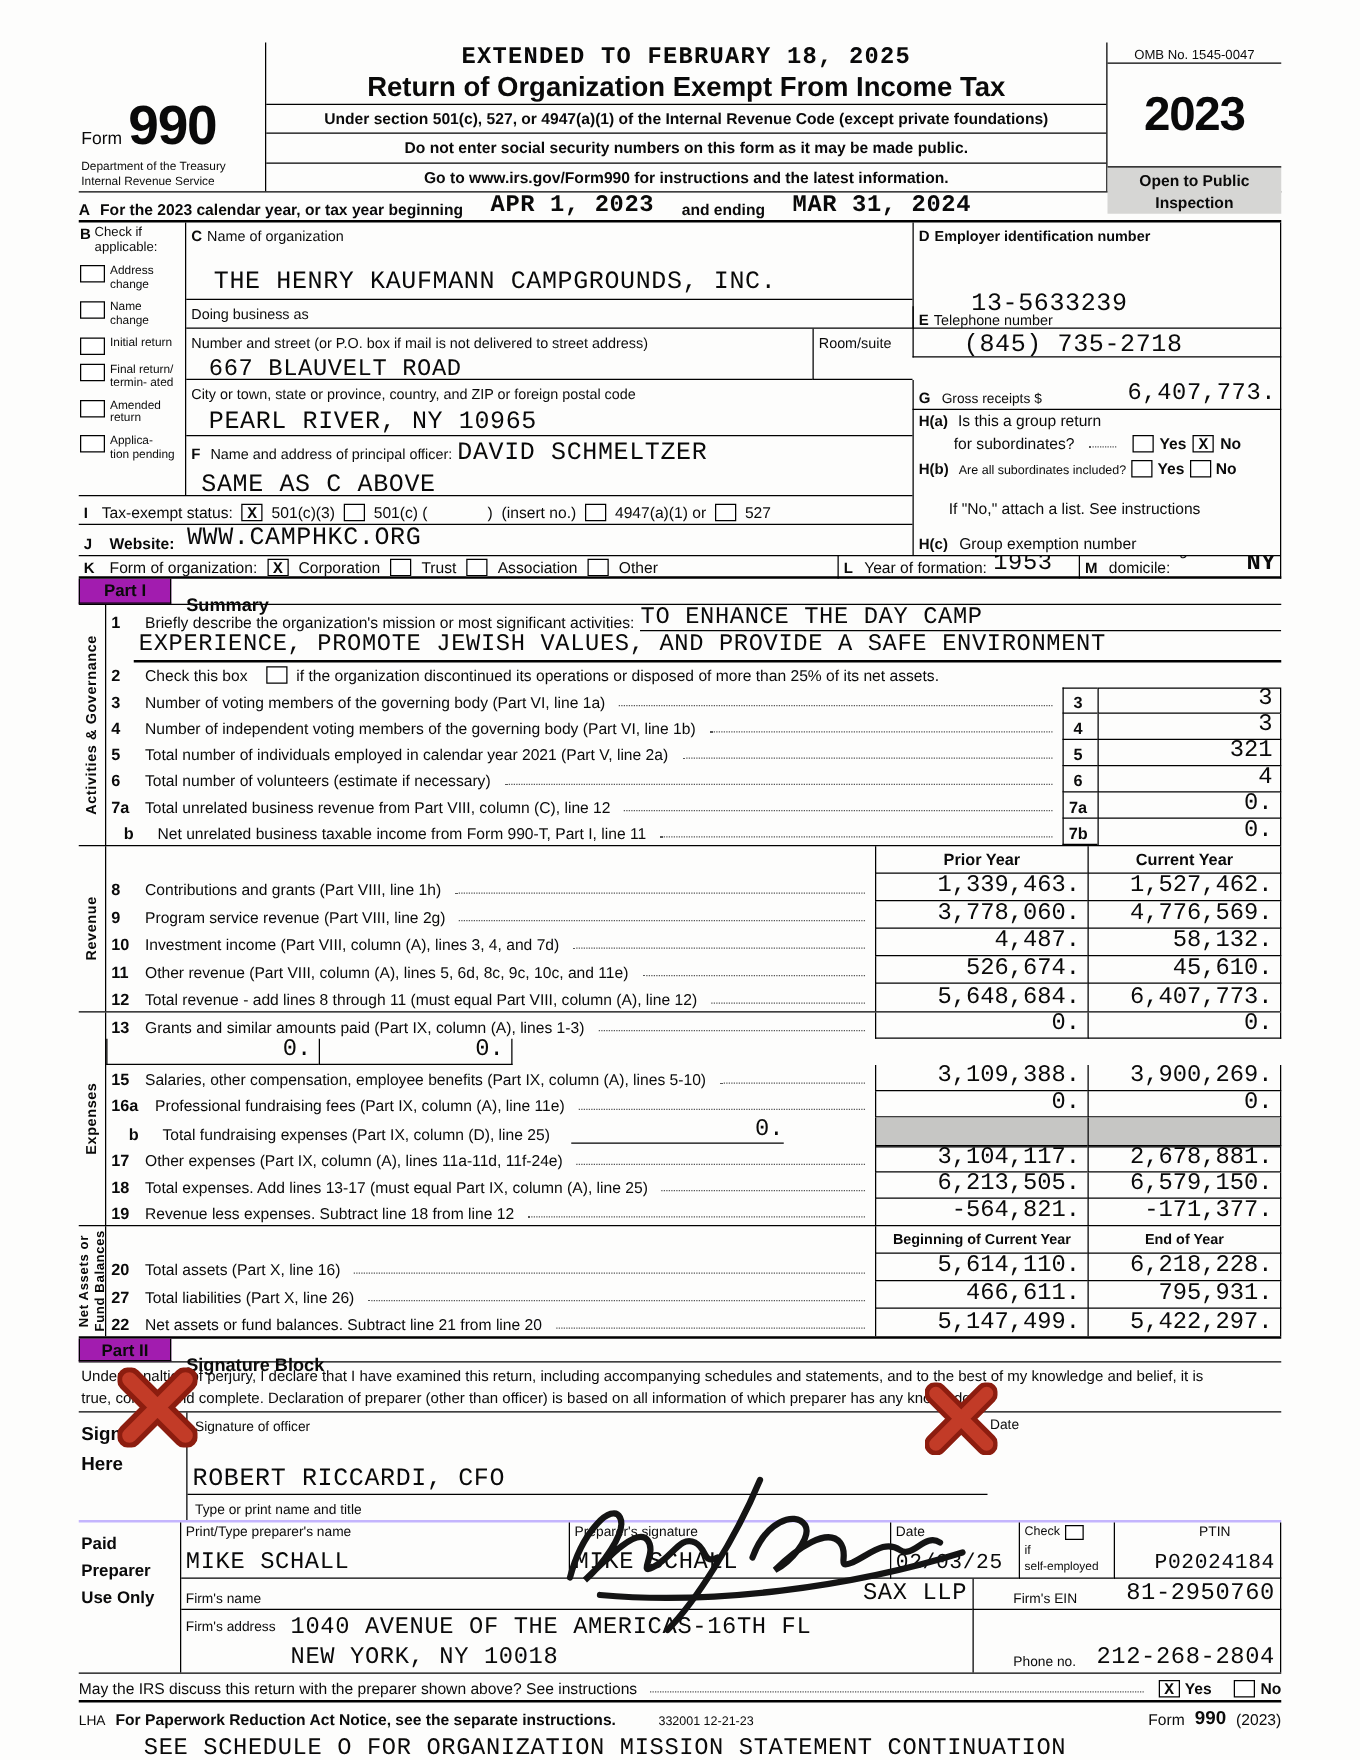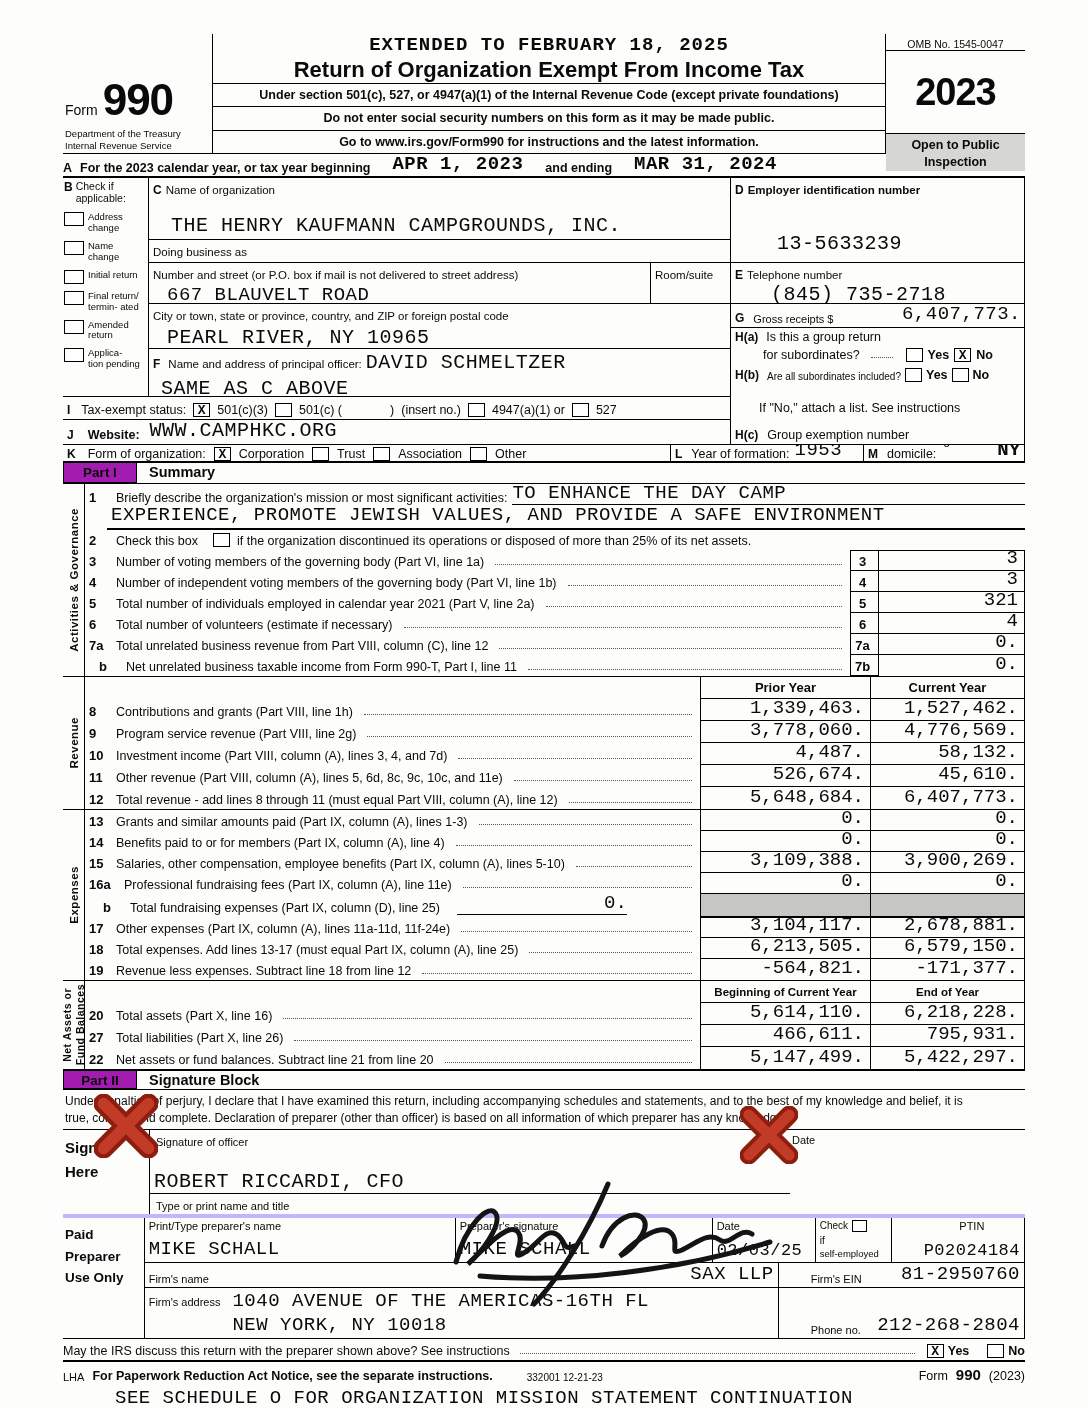--- a/index.html
+++ b/index.html
@@ -62,21 +62,21 @@
   .b-item .tiny { width: 52px; }
   .hline { position: absolute; left: 0; right: 0; border-top: 1.5px solid #000; }
 
   .col2 { left: 86px; width: 581px; }
   .colR { left: 667px; width: 295px; }
   .vpad { padding: 2px 4px; }
 
   
   .part-bar { display: flex; align-items: stretch; height: 21px; border-bottom: 1.5px solid #000; }
   .part-tag { width: 74px; background: #a21caf; border: 1.5px solid #000; border-top: none; font-weight: bold; font-size: 13.5px; text-align: center; line-height: 19px; }
-  .part-title { font-weight: bold; font-size: 14.5px; padding: 1px 0 0 12px; }
+  .part-title { font-weight: bold; font-size: 14.5px; padding: 14px 0 0 12px; }
 
   
   .grp { display: flex; border-bottom: 1.5px solid #000; }
   .grp:last-of-type { border-bottom: none; }
   .side { width: 22px; border-right: 1px solid #000; display: flex; align-items: center; justify-content: center; gap: 1px; }
   .vlab { writing-mode: vertical-rl; transform: rotate(180deg); font-weight: bold; font-size: 11.5px; letter-spacing: .5px; white-space: nowrap; }
   .rows { flex: 1; display: flex; flex-direction: column; }
   .srow { display: flex; align-items: stretch; }
   .lab { flex: 1; display: flex; align-items: flex-end; gap: 5px; padding: 0 0 2px 4px; overflow: hidden; }
   .lab .n { font-weight: bold; font-size: 13px; width: 22px; flex: 0 0 auto; text-align: left; }
@@ -101,21 +101,21 @@
 
   
   .perjury { height: 40px; border-bottom: 1.5px solid #000; font-size: 12px; padding: 3px 0 0 2px; line-height: 1.45; }
   .blockL { width: 87px; border-right: 1px solid #000; padding: 6px 2px 2px 2px; }
   .blockL .w { font-weight: bold; font-size: 15px; line-height: 1.6; }
   .sigarea { flex: 1; display: flex; flex-direction: column; }
   .sig-r1 { height: 40px; position: relative; padding: 2px 0 0 6px; }
   .sig-r2 { height: 26px; display: flex; align-items: flex-end; }
   .sig-r2 .uline { width: 640px; border-bottom: 1px solid #000; padding-left: 4px; }
   .sig-r3 { height: 20px; padding: 2px 0 0 6px; }
-  .sign-block { display: flex; height: 88px; border-bottom: 4px solid #c4b5fd; }
+  .sign-block { display: flex; height: 88px; border-bottom: 2px solid #c4b5fd; }
   .prep-block { display: flex; height: 121px; border-bottom: 1.5px solid #000; }
   .prows { flex: 1; display: flex; flex-direction: column; }
   .prow { display: flex; }
   .pcell { border-left: 1px solid #000; border-bottom: 1px solid #000; position: relative; padding: 2px 4px; display: flex; flex-direction: column; justify-content: space-between; overflow: visible; }
   .pcell:first-child { border-left: none; }
   .prt { border-right: 1px solid #000; padding-left: 32px; }
   .may-row { height: 23px; display: flex; align-items: flex-end; gap: 4px; border-bottom: 2.5px solid #000; padding-bottom: 2px; font-size: 12.5px; }
   .foot { height: 21px; display: flex; align-items: flex-end; gap: 8px; font-size: 11px; padding-top: 3px; }
   .sched { height: 24px; padding: 4px 0 0 52px; font-family: "Liberation Mono","DejaVu Sans Mono",monospace; font-size: 19px; letter-spacing: .5px; }
 
@@ -222,21 +222,21 @@
         <span class="flab">Name and address of principal officer:</span>
         <span class="tw" style="font-size:20px">DAVID SCHMELTZER</span>
       </div>
       <div class="tw" style="font-size:20px;margin:3px 0 0 8px">SAME AS C ABOVE</div>
     </div>
 
     <div class="cell colR bb bl vpad" style="top:0;height:85px">
       <span class="tag">D</span><span class="flab b">Employer identification number</span>
       <div class="tw" style="font-size:20px;margin:34px 0 0 42px">13-5633239</div>
     </div>
-    <div class="cell colR bb bl vpad" style="top:85px;height:41px">
+    <div class="cell colR bb bl vpad" style="top:67px;height:41px">
       <span class="tag">E</span><span class="flab">Telephone number</span>
       <div class="tw" style="font-size:20px;margin:0 0 0 36px">(845) 735-2718</div>
     </div>
     <div class="cell colR bb bl vpad" style="top:126px;height:24px;display:flex;align-items:flex-end;gap:5px">
       <span class="tag">G</span>
       <span class="sm">Gross receipts $</span>
       <span class="tw" style="flex:1;text-align:right;justify-content:flex-end;display:block">6,407,773.</span>
     </div>
     <div class="cell colR bl vpad" style="top:150px;height:68px">
       <div style="display:flex;gap:4px">
@@ -477,25 +477,20 @@
       <div class="srow r21">
         <div class="lab">
             <span class="n">13</span>
             <span class="t">Grants and similar amounts paid (Part IX, column (A), lines 1-3)</span>
             <span class="dt"></span>
           </div>
         <div class="amt">0.</div>
         <div class="amt cur">0.</div>
       </div>
       <div class="srow r21">
-        <div class="lab">
-            <span class="n">14</span>
-            <span class="t">Benefits paid to or for members (Part IX, column (A), line 4)</span>
-            <span class="dt"></span>
-          </div>
         <div class="amt">0.</div>
         <div class="amt cur">0.</div>
       </div>
       <div class="srow r21">
         <div class="lab">
             <span class="n">15</span>
             <span class="t">Salaries, other compensation, employee benefits (Part IX, column (A), lines 5-10)</span>
             <span class="dt"></span>
           </div>
         <div class="amt">3,109,388.</div>

